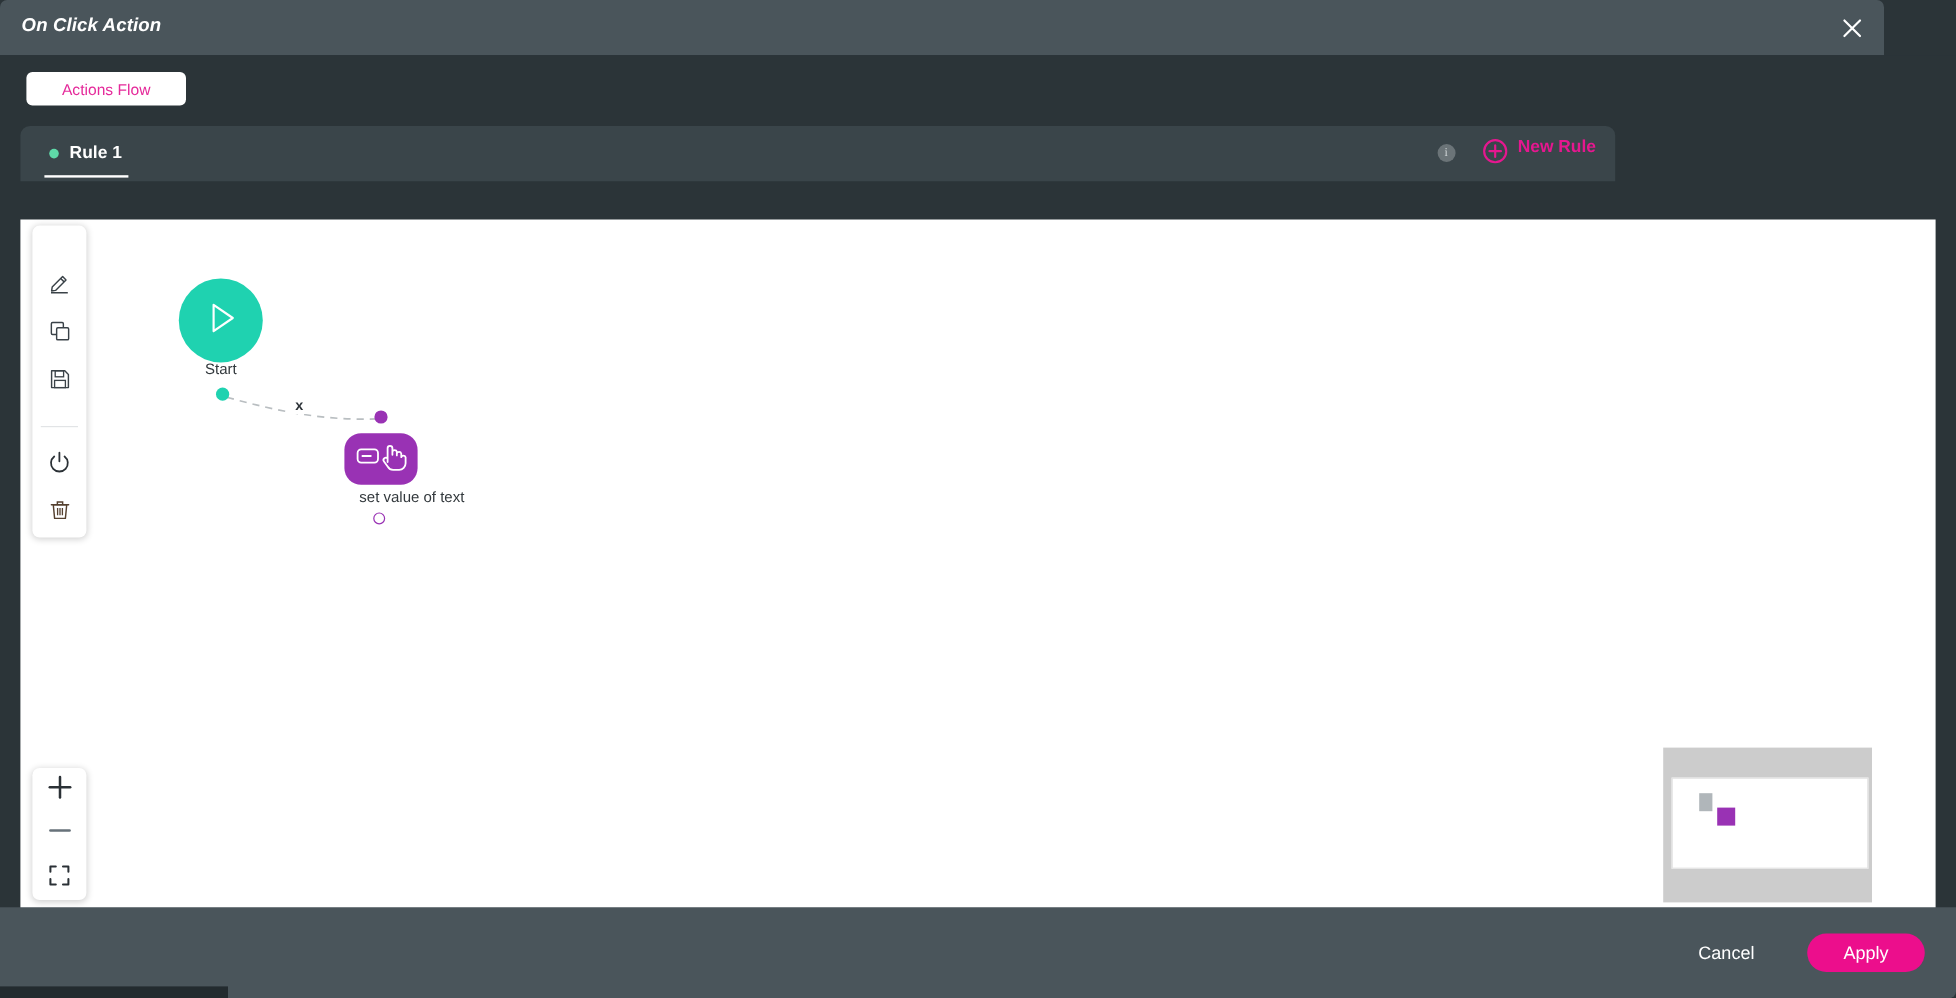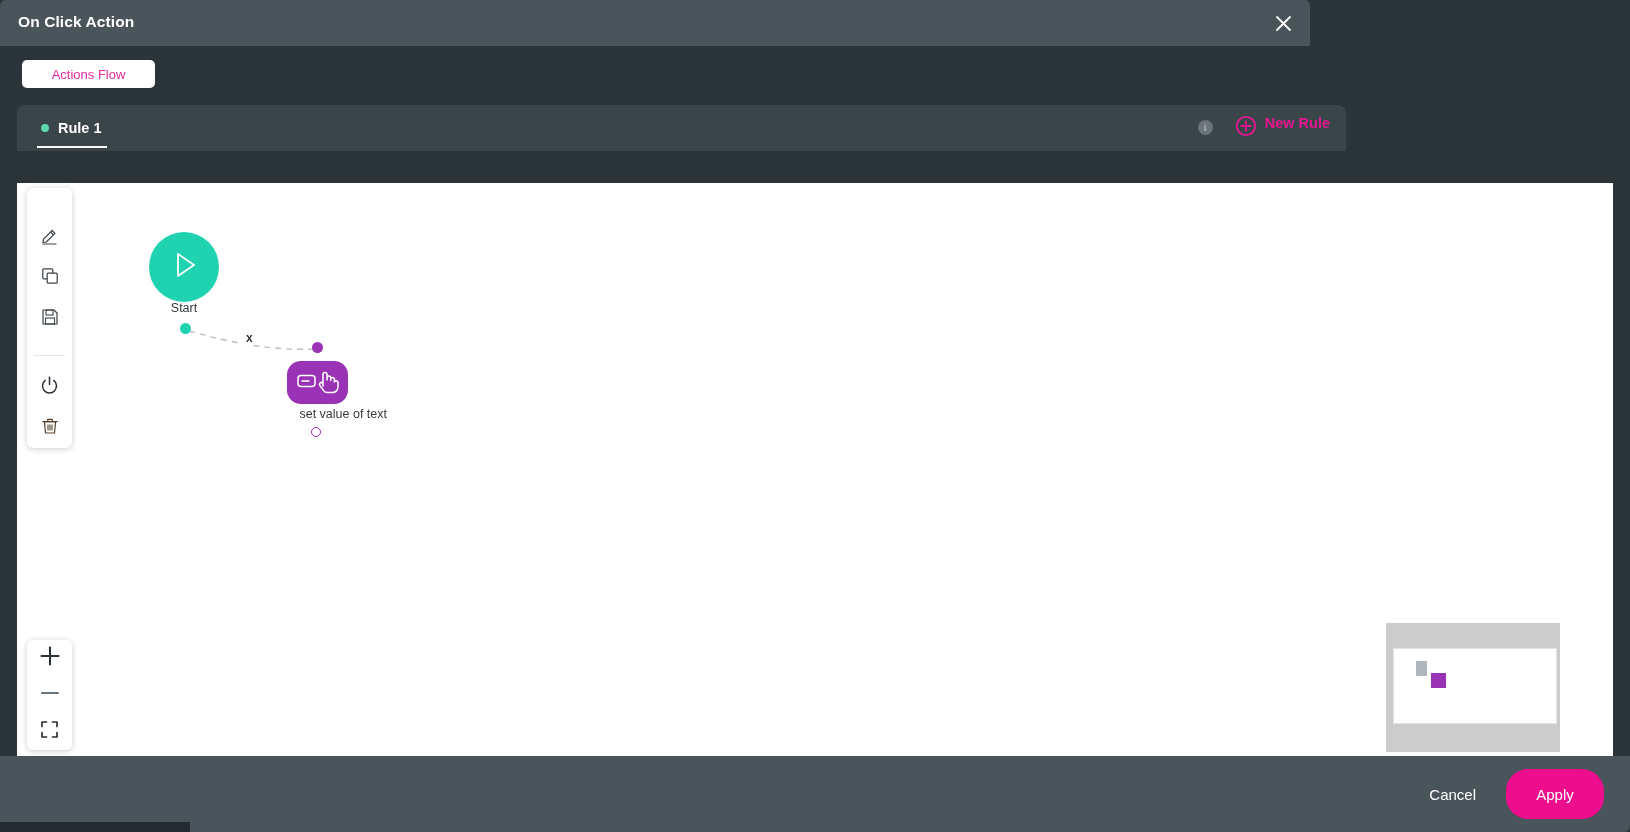--- a/index.html
+++ b/index.html
@@ -16,24 +16,25 @@
     position: relative;
     width: 1630px;
     height: 832px;
     background: #2b3438;
   }
 
   
   .titlebar {
     position: absolute;
     left: 0; top: 0;
-    width: 1310px; height: 46px;
+    width: 1570px; height: 46px;
     background: #4a555b;
     border-top-left-radius: 6px;
     border-top-right-radius: 6px;
+    font-style: italic;
   }
   .titlebar-title {
     position: absolute;
     left: 18px; top: 13px;
     font-size: 15.5px;
     font-weight: bold;
     color: #ffffff;
     letter-spacing: 0.1px;
   }
   .titlebar-close {
@@ -309,35 +310,35 @@
     position: absolute;
     left: 0; bottom: 0;
     width: 1630px; height: 76px;
     background: #4a555b;
     border-bottom-left-radius: 6px;
     border-bottom-right-radius: 6px;
     display: flex;
     align-items: center;
     justify-content: flex-end;
     padding-right: 26px;
-    gap: 16px;
+    gap: 30px;
   }
   .btn-cancel {
     font-size: 15px;
     color: #ffffff;
     cursor: pointer;
     padding: 8px 14px;
   }
   .btn-apply {
     background: #ec0e8c;
     color: #ffffff;
     font-size: 15px;
     border: none;
     border-radius: 22px;
-    width: 98px; height: 50px;
+    width: 98px; height: 32px;
     cursor: pointer;
     font-family: "Liberation Sans", sans-serif;
   }
 
   
   .bottom-sliver {
     position: absolute;
     left: 0; bottom: 0;
     width: 190px; height: 10px;
     background: #232b2f;

